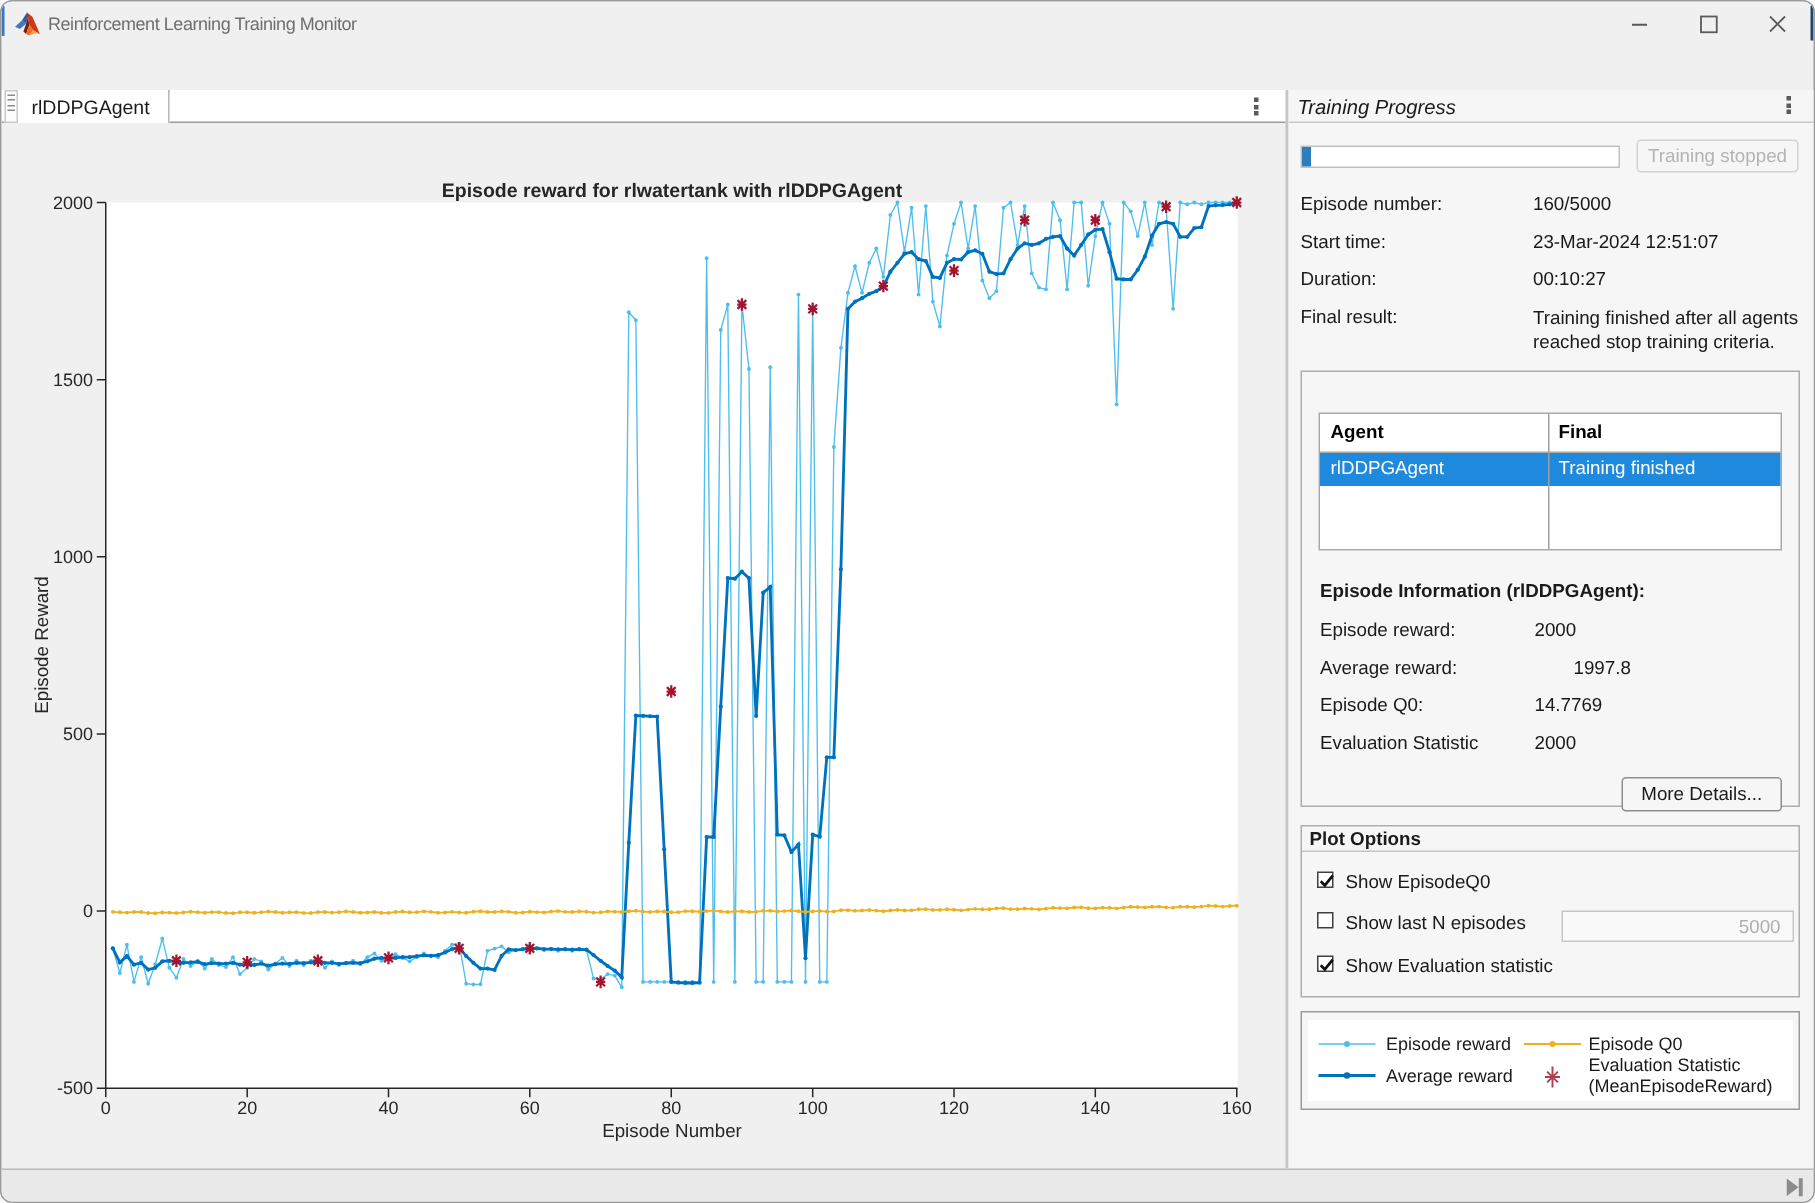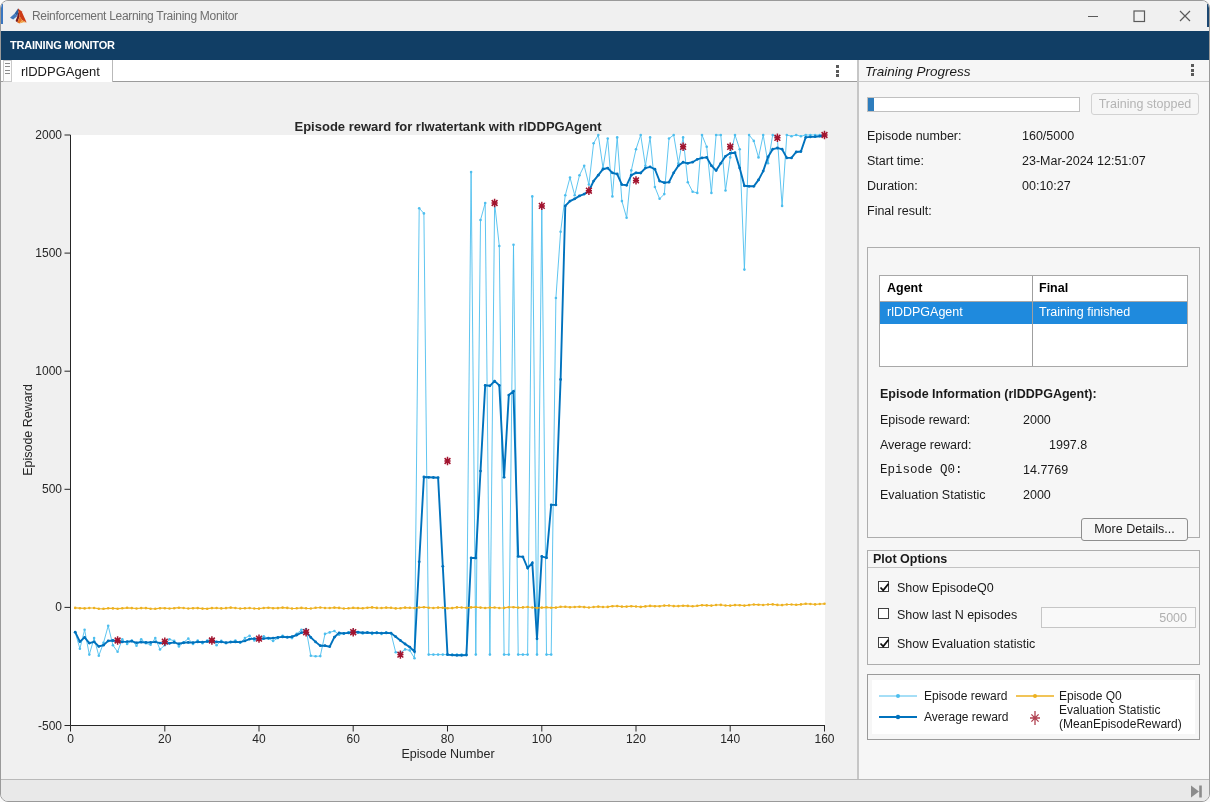--- a/index.html
+++ b/index.html
@@ -88,23 +88,20 @@
         <line x1="17" y1="15.5" x2="27" y2="15.5" stroke="#5a5a5a" stroke-width="1.2"></line>
       </svg>
     <svg class="wbtn" id="maxb" viewBox="0 0 44 30">
         <rect x="17" y="10" width="10.5" height="10.5" fill="none" stroke="#5a5a5a" stroke-width="1.2"></rect>
       </svg>
     <svg class="wbtn" id="closeb" viewBox="0 0 44 30">
         <path d="M17 10 L27 20 M27 10 L17 20" stroke="#5a5a5a" stroke-width="1.2"></path>
       </svg>
   </div>
 
-  <div id="toolbar">
-      <span>TRAINING MONITOR</span>
-    </div>
 
   <div id="tabrow">
     <div style="position:absolute;left:11px;top:0;width:101px;height:2px;background:#113e65;"></div>
     <div id="tab" style="padding-top:4px;">rlDDPGAgent</div>
     <div id="tabdots">
         <div class="vdots"></div>
         <div class="vdots"></div>
         <div class="vdots"></div>
       </div>
   </div>
@@ -667,39 +664,40 @@
         <div id="pfill"></div>
       </div>
     <div id="pstop">Training stopped</div>
     <div class="lbl" style="top:69px;">Episode number:</div>
       <div class="val" style="top:69px;">160/5000</div>
     <div class="lbl" style="top:94px;">Start time:</div>
       <div class="val" style="top:94px;">23-Mar-2024 12:51:07</div>
     <div class="lbl" style="top:119px;">Duration:</div>
       <div class="val" style="top:119px;">00:10:27</div>
     <div class="lbl" style="top:144px;">Final result:</div>
+      <div class="val" style="top:144px;width:180px;line-height:16px;">Training finished after all agents reached stop training criteria.</div>
 
     <div class="group" id="ginfo">
       <div id="tbl">
         <div id="tblhead">
             <div class="c1">Agent</div>
             <div class="c2">Final</div>
           </div>
         <div id="colsep"></div>
         <div id="tblrow">
             <div class="c1">rlDDPGAgent</div>
             <div class="c2">Training finished</div>
           </div>
       </div>
       <div id="epinfo">Episode Information (rlDDPGAgent):</div>
       <div class="ilbl" style="top:165px;">Episode reward:</div>
         <div class="ival" style="top:165px;">2000</div>
       <div class="ilbl" style="top:190px;">Average reward:</div>
         <div class="ival" style="top:190px;margin-left:26px;">1997.8</div>
-      <div class="ilbl" style="top:215px;font-family:Liberation Mono, monospace;">Episode Q0:</div>
+      <div class="ilbl" style="top:215px;">Episode Q0:</div>
         <div class="ival" style="top:215px;">14.7769</div>
       <div class="ilbl" style="top:240px;">Evaluation Statistic</div>
         <div class="ival" style="top:240px;">2000</div>
       <div id="moreb">More Details...</div>
     </div>
 
     <div class="group" id="gplot">
       <div class="gtitle">Plot Options</div>
       <div class="cbrow" style="top:30px;">
           <div class="cb">

